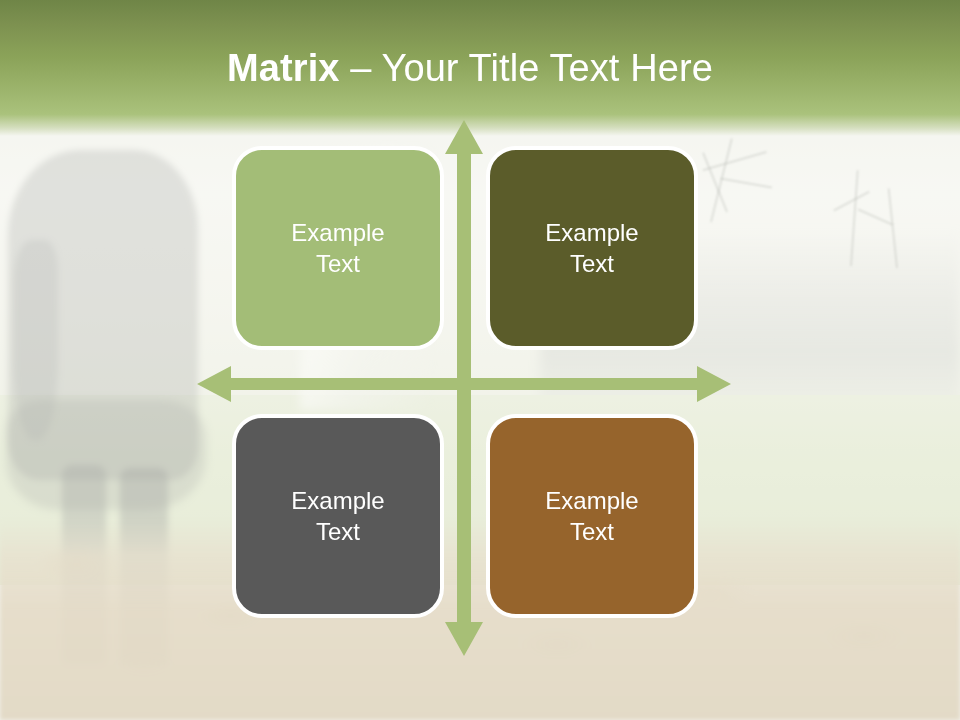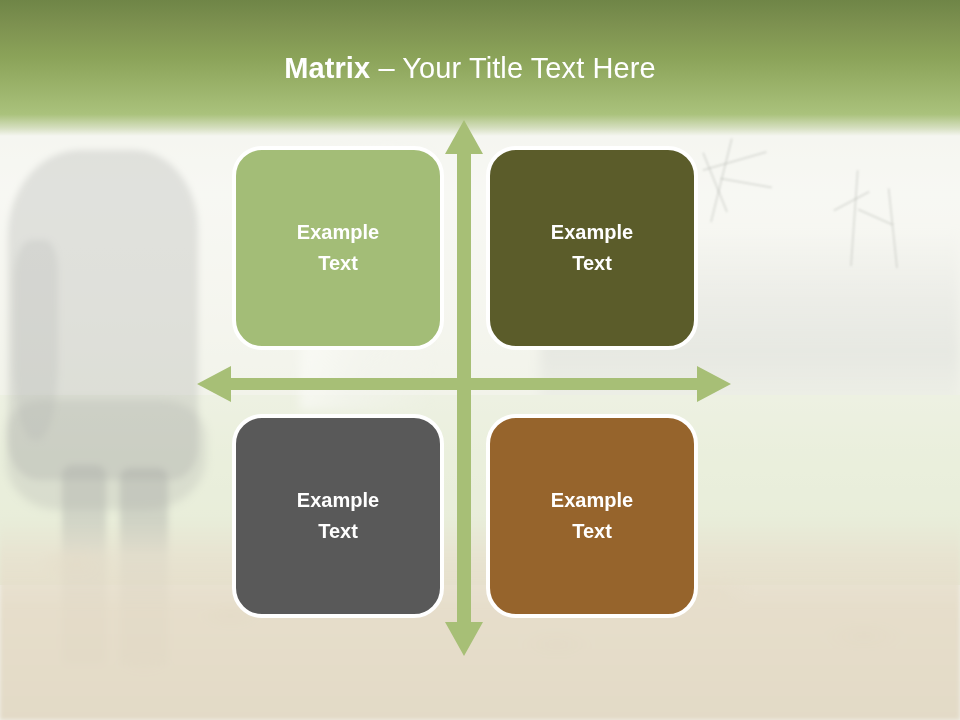--- a/index.html
+++ b/index.html
@@ -160,21 +160,21 @@
       #9cb46c 66%,
       #aac27c 84%,
       rgba(186,203,150,0.55) 94%,
       rgba(200,214,172,0.0) 100%);
   }
   .slide-title {
     position: absolute;
     left: 0; top: 48px; width: 940px;
     text-align: center;
     color: #ffffff;
-    font-size: 29px;
+    font-size: 38px;
     line-height: 40px;
     letter-spacing: 0.1px;
     white-space: nowrap;
   }
   .slide-title .t-strong { font-weight: bold; }
   .slide-title .t-rest   { font-weight: normal; }
 
   
   .axis-svg {
     position: absolute;
@@ -188,24 +188,24 @@
     position: absolute;
     box-sizing: border-box;
     border: 4px solid #ffffff;
     border-radius: 30px;
     display: flex;
     align-items: center;
     justify-content: center;
   }
   .quad-label {
     color: #ffffff;
-    font-size: 20px;
+    font-size: 24px;
     line-height: 31px;
     text-align: center;
-    font-weight: bold;
+    font-weight: normal;
     white-space: pre-line;
   }
   #quad-tl { left: 232px; top: 146px; width: 212px; height: 204px; }
   #quad-tr { left: 486px; top: 146px; width: 212px; height: 204px; }
   #quad-bl { left: 232px; top: 414px; width: 212px; height: 204px; }
   #quad-br { left: 486px; top: 414px; width: 212px; height: 204px; }
 </style>
 </head>
 <body>
 

